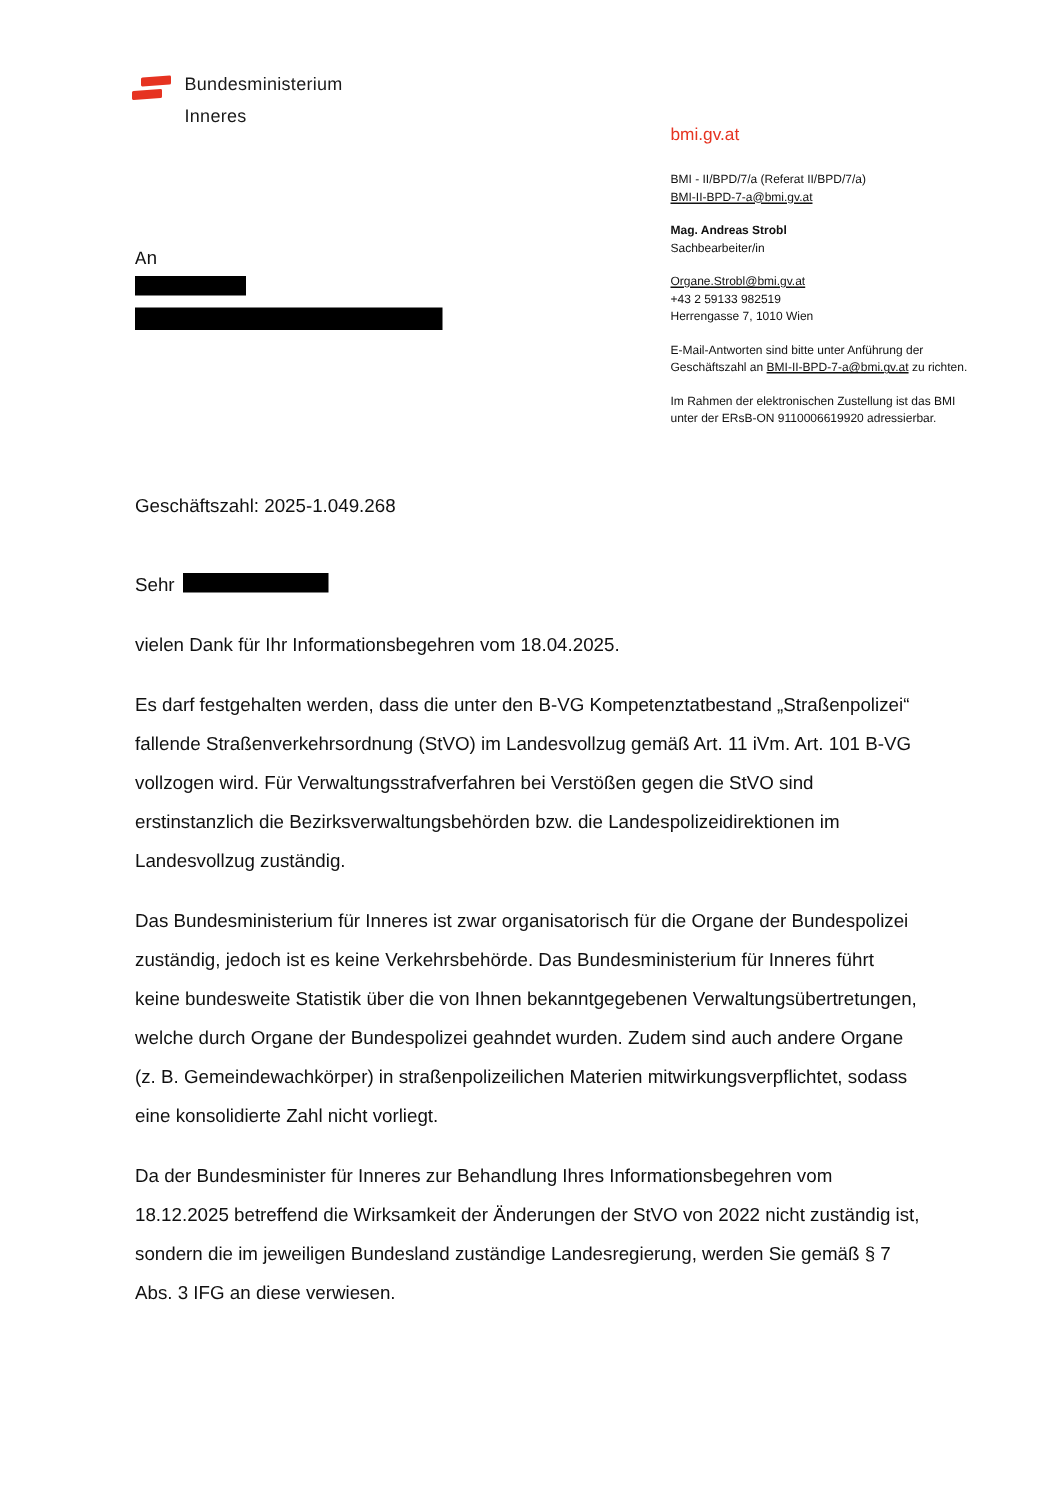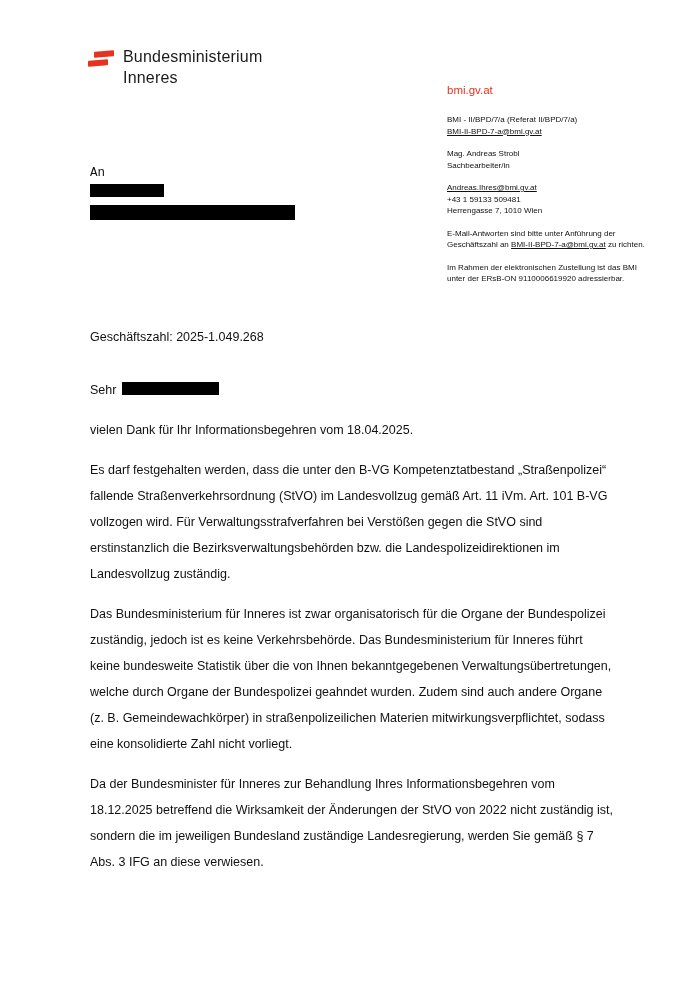--- a/index.html
+++ b/index.html
@@ -10,28 +10,28 @@
     background:#ffffff; color:var(--ink);
     font-family:"Liberation Sans", sans-serif;
   }
 
   
   .brand { position:absolute; left:88px; top:46px; display:flex; align-items:flex-start; }
   .flag { position:relative; width:28px; height:18px; margin-top:5px; margin-right:7px; }
   .flag .bar { position:absolute; height:6px; background:var(--brand-red); border-radius:1px; transform:skewY(-4deg); }
   .flag .bar-top { left:6px; top:0; width:20px; }
   .flag .bar-bottom { left:0; top:9px; width:20px; }
-  .ministry { font-size:16px; line-height:21px; color:#1a1a1a; letter-spacing:0.2px; }
+  .ministry { font-size:12px; line-height:21px; color:#1a1a1a; letter-spacing:0.2px; }
   .site { position:absolute; left:447px; top:52px; font-size:11.5px; color:var(--brand-red); text-decoration:none;margin-top:32px; }
 
   
   .contact { position:absolute; left:447px; top:114px; width:204px; font-size:8px; line-height:11.5px; color:#111; }
   .c-group { margin-bottom:11px; }
   .c-group:last-child { margin-bottom:0; }
-  .bold { font-weight:normal; }
+  .bold { font-weight:bold; }
   a.email { color:inherit; text-decoration:underline; cursor:pointer; }
 
   
   .recipient-label { position:absolute; left:90px; top:166px; font-size:12.5px;font-family:Liberation Mono, monospace; }
   .redact { background:#000; }
   .redact.r1 { position:absolute; left:90px; top:184px; width:74px; height:13px; }
   .redact.r2 { position:absolute; left:90px; top:205px; width:205px; height:15px; }
 
   
   .ref { position:absolute; left:90px; top:330px; font-size:12.5px; }
@@ -63,22 +63,22 @@
   <div class="contact">
     <div class="c-group">
       <div>BMI - II/BPD/7/a (Referat II/BPD/7/a)</div>
       <div><a class="email" href="#">BMI-II-BPD-7-a@bmi.gv.at</a></div>
     </div>
     <div class="c-group">
       <div class="bold">Mag. Andreas Strobl</div>
       <div>Sachbearbeiter/in</div>
     </div>
     <div class="c-group">
-      <div><a class="email" href="#">Andreas.Ihres@bmi.gv.at</a></div>
-      <div>+43 1 59133 509481</div>
+      <div><a class="email" href="#">Organe.Strobl@bmi.gv.at</a></div>
+      <div>+43 2 59133 982519</div>
       <div>Herrengasse 7, 1010 Wien</div>
     </div>
     <div class="c-group">
       <span>E-Mail-Antworten sind bitte unter Anführung der Geschäftszahl an </span><a class="email" href="#">BMI-II-BPD-7-a@bmi.gv.at</a><span> zu richten.</span>
     </div>
     <div class="c-group">Im Rahmen der elektronischen Zustellung ist das BMI unter der ERsB-ON 9110006619920 adressierbar.</div>
   </div>
 
   <div class="recipient-label">An</div>
   <div class="redact r1"></div>

